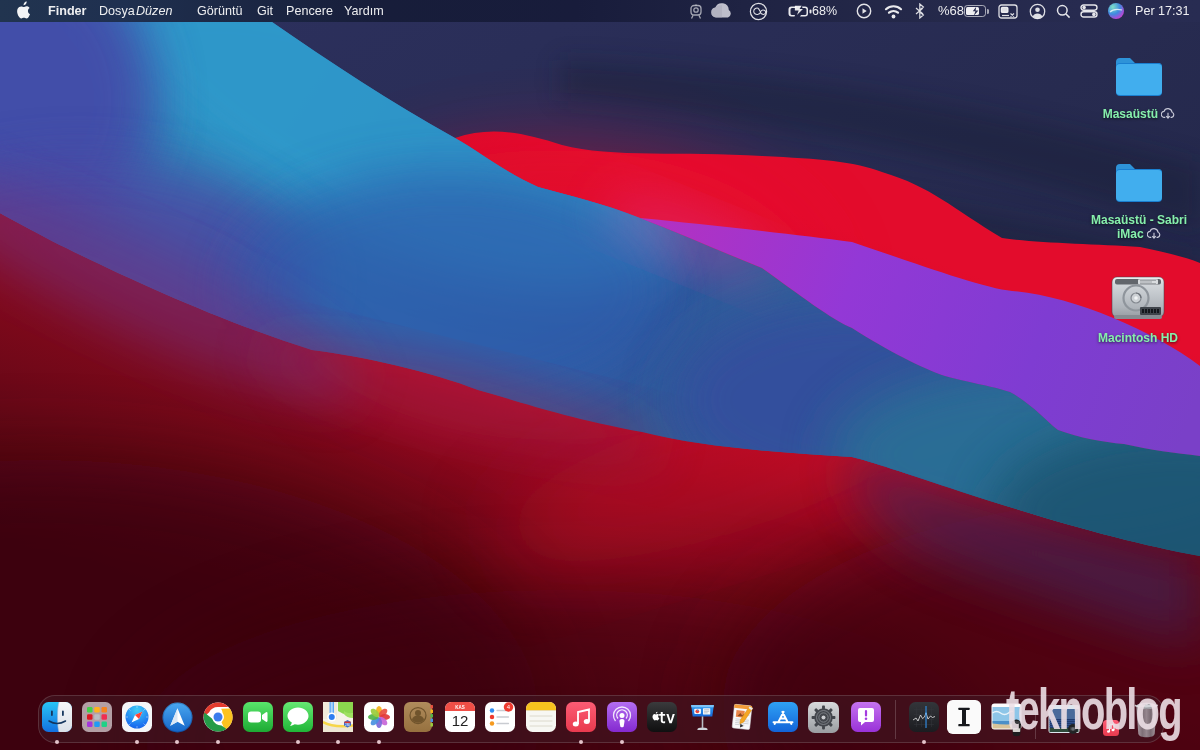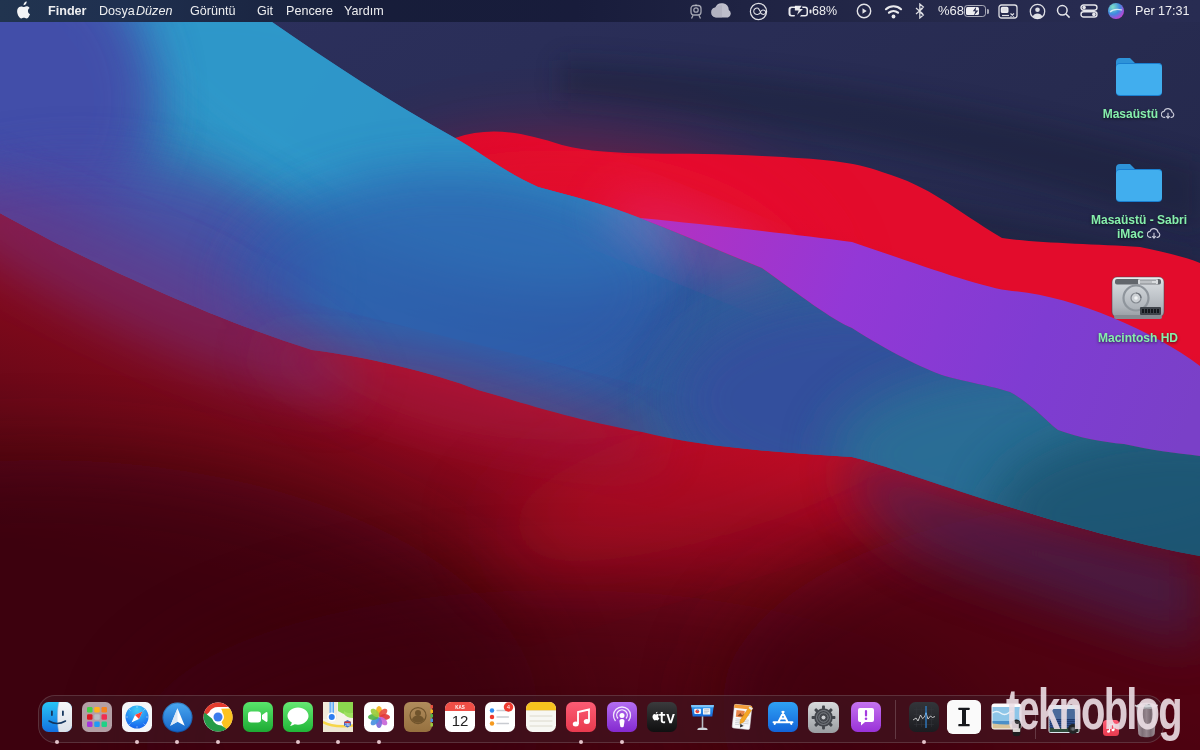--- a/index.html
+++ b/index.html
@@ -83,21 +83,21 @@
 <path d="M640,218 C702,224 792,234 852,242 C912,262 982,288 1012,291 C1072,296 1152,330 1200,366 L1200,456 C1176,453 1150,450 1124,444 C1102,442 1080,438 1058,430 C1046,421 1032,404 1010,392 C992,386 975,384 945,376 C922,368 890,352 852,328 C832,320 800,295 762,268 C722,252 682,234 640,218 Z" fill="url(#gPurp)"></path>
 </svg>
 
 <div id="menubar">
 <svg class="mb-ico" style="left:17px;top:0" width="13" height="22" viewBox="0 0 13 22">
         <path fill="rgba(255,255,255,.95)" d="M6.7,7.1c-.6,0-1.6-.7-2.6-.7-1.3,0-2.6.8-3.3,2-1.4,2.4-.4,6,1,8,.7,1,1.5,2.1,2.5,2,1,0,1.4-.6,2.6-.6s1.5.6,2.6.6,1.8-1,2.4-2c.8-1.1,1.1-2.2,1.1-2.3,0,0-2.1-.8-2.1-3.2,0-2,1.6-2.9,1.7-3-1-1.4-2.4-1.5-2.9-1.6-1.3-.1-2.4.8-3,.8zM8.9,4.1c.5-.7.9-1.6.8-2.6-.8,0-1.8.5-2.3,1.2-.5.6-1,1.6-.8,2.5.9.1,1.8-.4,2.3-1.1z"></path>
       </svg>
 <div class="mi" style="left:48px;font-weight:bold;">Finder</div>
 <div class="mi" style="left:99px;">Dosya</div>
 <div class="mi" style="left:136px;font-style:italic;">Düzen</div>
-<div class="mi" style="left:190px;">Görüntü</div>
+<div class="mi" style="left:197px;">Görüntü</div>
 <div class="mi" style="left:257px;">Git</div>
 <div class="mi" style="left:286px;">Pencere</div>
 <div class="mi" style="left:344px;">Yardım</div>
 <div class="mb-ico" style="left:688px">
         <svg width="16" height="17" viewBox="0 0 16 17">
           <g stroke="rgba(255,255,255,.6)" fill="none" stroke-width="1.3">
             <rect x="3" y="2.5" width="10" height="9.5" rx="3"></rect>
             <circle cx="8" cy="7" r="2.2"></circle>
             <path d="M5,12.5 L3.5,15.5 M11,12.5 L12.5,15.5 M8,1.5 v1"></path>
           </g>

